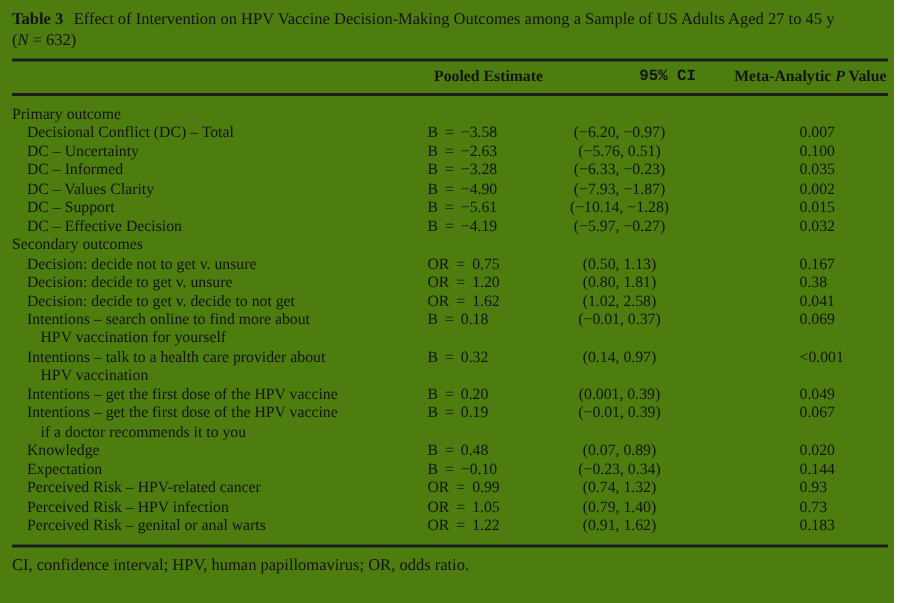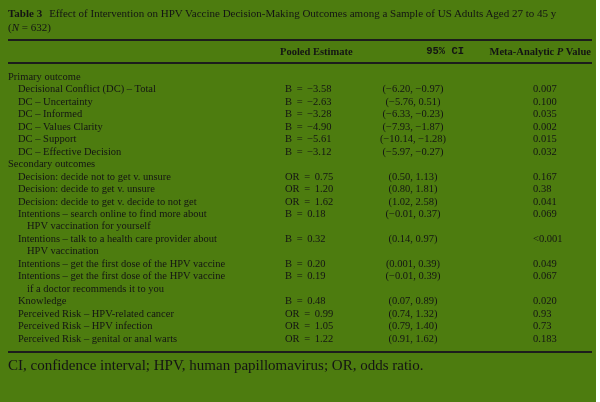--- a/index.html
+++ b/index.html
@@ -40,21 +40,21 @@
     border-bottom: 2px solid #1c1c1c;
   }
   thead th {
     font-weight: bold;
     font-size: 10.5px;
     padding: 4px 0 5px 0;
     white-space: nowrap;
     overflow: visible;
   }
   th.h-outcome { text-align: left; }
-  th.h-est { text-align: left; }
+  th.h-est { text-align: right; }
   th.h-ci { text-align: right; font-family: Liberation Mono, monospace; }
   th.h-p { text-align: right; padding-right: 1px; }
   tbody td {
     vertical-align: top;
     line-height: 12.45px;
     padding: 0;
   }
   tbody tr:first-child td { padding-top: 7px; }
   tbody tr:last-child td { padding-bottom: 6px; }
   td.c-label { padding-left: 10px; }
@@ -64,21 +64,21 @@
   td.c-ci { text-align: center; white-space: nowrap; }
   td.c-p { text-align: left; padding-left: 69px; white-space: nowrap; }
   
   .bottom-rule {
     width: 584px;
     border: none;
     border-top: 2px solid #1c1c1c;
     margin: 0;
   }
   .footnote {
-    font-size: 15px;
+    font-size: 11px;
     line-height: 12px;
     margin-top: 6px;
   }
 </style>
 </head>
 <body>
 
 <div class="page">
 
   <div class="caption">
@@ -132,21 +132,21 @@
           <td class="c-p">0.002</td>
         </tr>
         <tr>
           <td class="c-label">DC – Support</td>
           <td class="c-est">B = −5.61</td>
           <td class="c-ci">(−10.14, −1.28)</td>
           <td class="c-p">0.015</td>
         </tr>
         <tr>
           <td class="c-label">DC – Effective Decision</td>
-          <td class="c-est">B = −3.12</td>
+          <td class="c-est">B = −4.19</td>
           <td class="c-ci">(−5.97, −0.27)</td>
           <td class="c-p">0.032</td>
         </tr>
         <tr>
           <td class="c-section" colspan="4">Secondary outcomes</td>
         </tr>
         <tr>
           <td class="c-label">Decision: decide not to get v. unsure</td>
           <td class="c-est">OR = 0.75</td>
           <td class="c-ci">(0.50, 1.13)</td>
@@ -188,20 +188,26 @@
           <td class="c-ci">(−0.01, 0.39)</td>
           <td class="c-p">0.067</td>
         </tr>
         <tr>
           <td class="c-label">Knowledge</td>
           <td class="c-est">B = 0.48</td>
           <td class="c-ci">(0.07, 0.89)</td>
           <td class="c-p">0.020</td>
         </tr>
         <tr>
+          <td class="c-label">Expectation</td>
+          <td class="c-est">B = −0.10</td>
+          <td class="c-ci">(−0.23, 0.34)</td>
+          <td class="c-p">0.144</td>
+        </tr>
+        <tr>
           <td class="c-label">Perceived Risk – HPV-related cancer</td>
           <td class="c-est">OR = 0.99</td>
           <td class="c-ci">(0.74, 1.32)</td>
           <td class="c-p">0.93</td>
         </tr>
         <tr>
           <td class="c-label">Perceived Risk – HPV infection</td>
           <td class="c-est">OR = 1.05</td>
           <td class="c-ci">(0.79, 1.40)</td>
           <td class="c-p">0.73</td>

